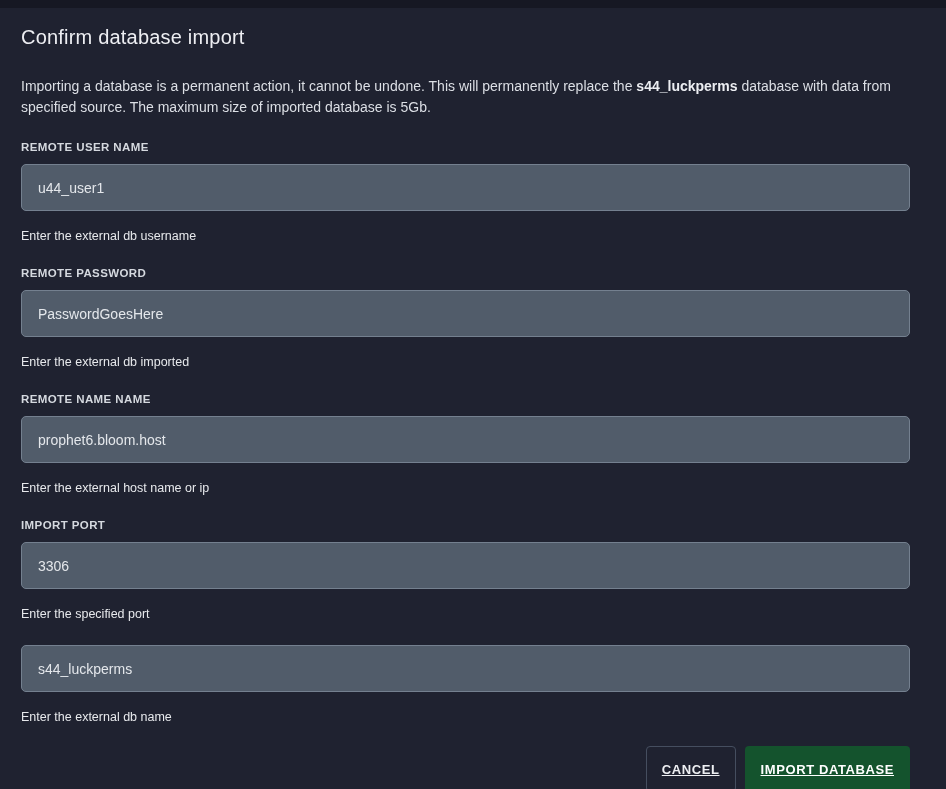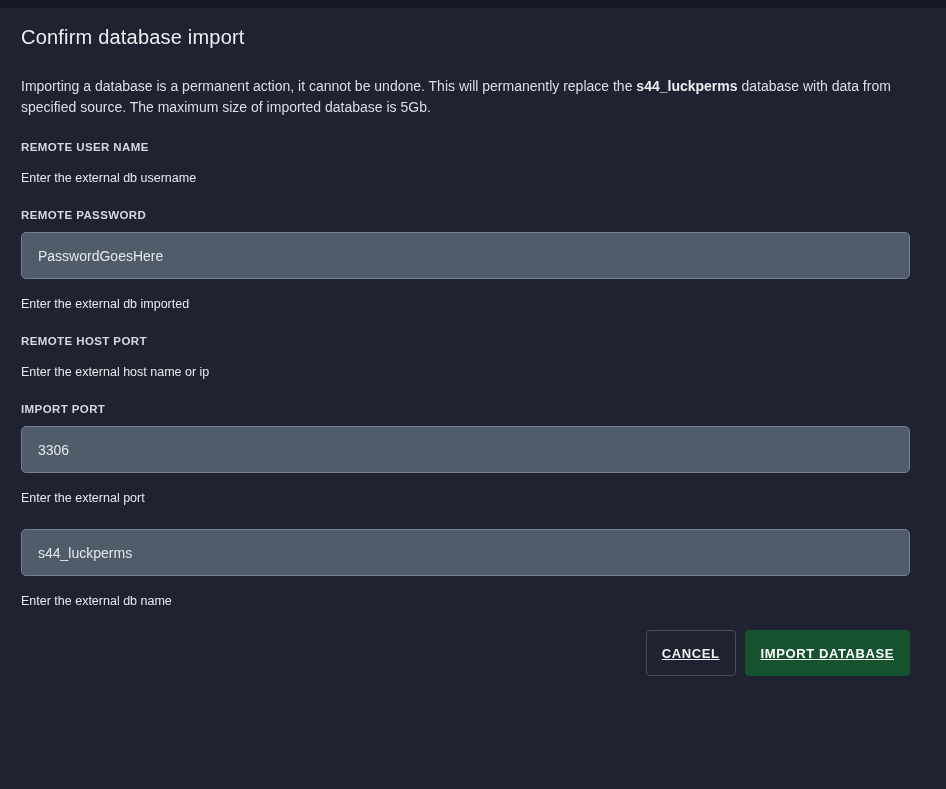--- a/index.html
+++ b/index.html
@@ -107,38 +107,40 @@
 <div class="modal-top-edge"></div>
 
 <div class="modal-content">
 
   <h1 class="modal-title">Confirm database import</h1>
 
   <p class="modal-description"><span>Importing a database is a permanent action, it cannot be undone. This will permanently replace the </span><b>s44_luckperms</b><span> database with data from specified source. The maximum size of imported database is 5Gb.</span></p>
 
   <div class="field-group">
     <label class="field-label">REMOTE USER NAME</label>
+    <input class="field-input" type="text" value="u44_user1" style="">
     <div class="field-helper">Enter the external db username</div>
   </div>
 
   <div class="field-group">
     <label class="field-label">REMOTE PASSWORD</label>
     <input class="field-input" type="text" value="PasswordGoesHere" style="">
     <div class="field-helper">Enter the external db imported</div>
   </div>
 
   <div class="field-group">
-    <label class="field-label">REMOTE HOST PORT</label>
+    <label class="field-label">REMOTE NAME NAME</label>
+    <input class="field-input" type="text" value="prophet6.bloom.host" style="">
     <div class="field-helper">Enter the external host name or ip</div>
   </div>
 
   <div class="field-group">
     <label class="field-label">IMPORT PORT</label>
     <input class="field-input" type="text" value="3306" style="">
-    <div class="field-helper">Enter the external port</div>
+    <div class="field-helper">Enter the specified port</div>
   </div>
 
   <div class="field-group">
     <input class="field-input" type="text" value="s44_luckperms" style="">
     <div class="field-helper">Enter the external db name</div>
   </div>
 
   <div class="button-row">
     <button class="btn btn-cancel">CANCEL</button>
     <button class="btn btn-import">IMPORT DATABASE</button>

